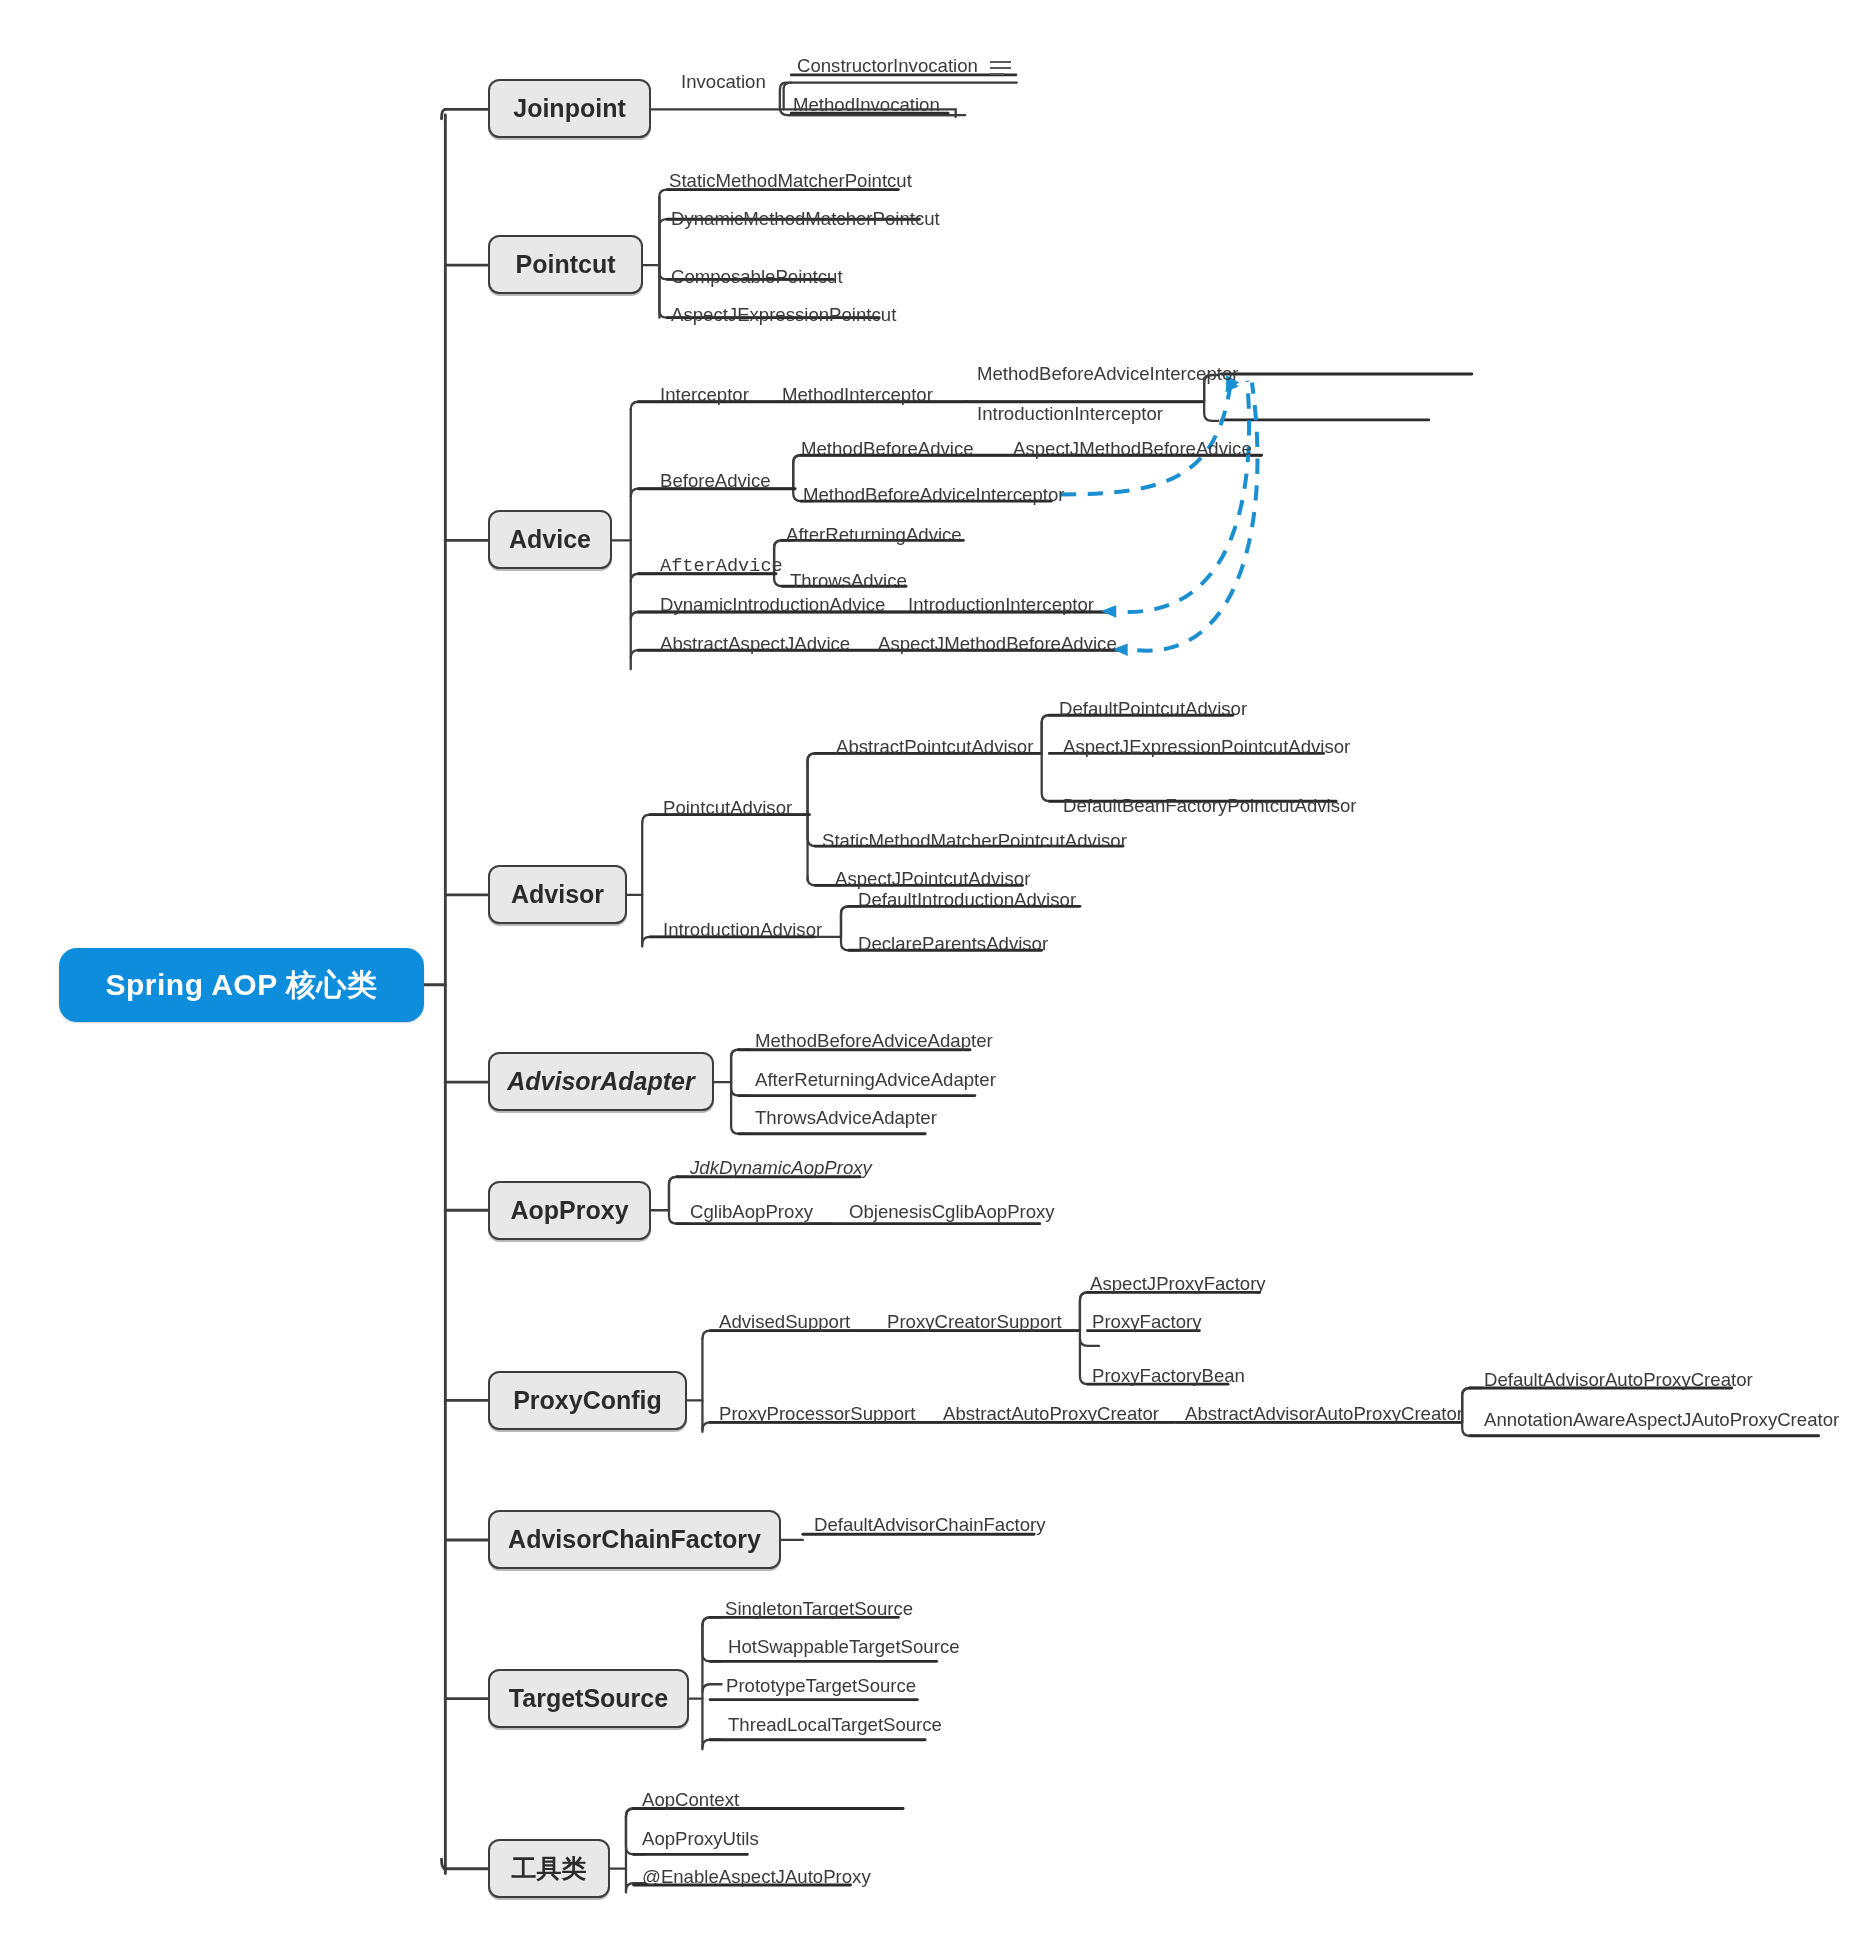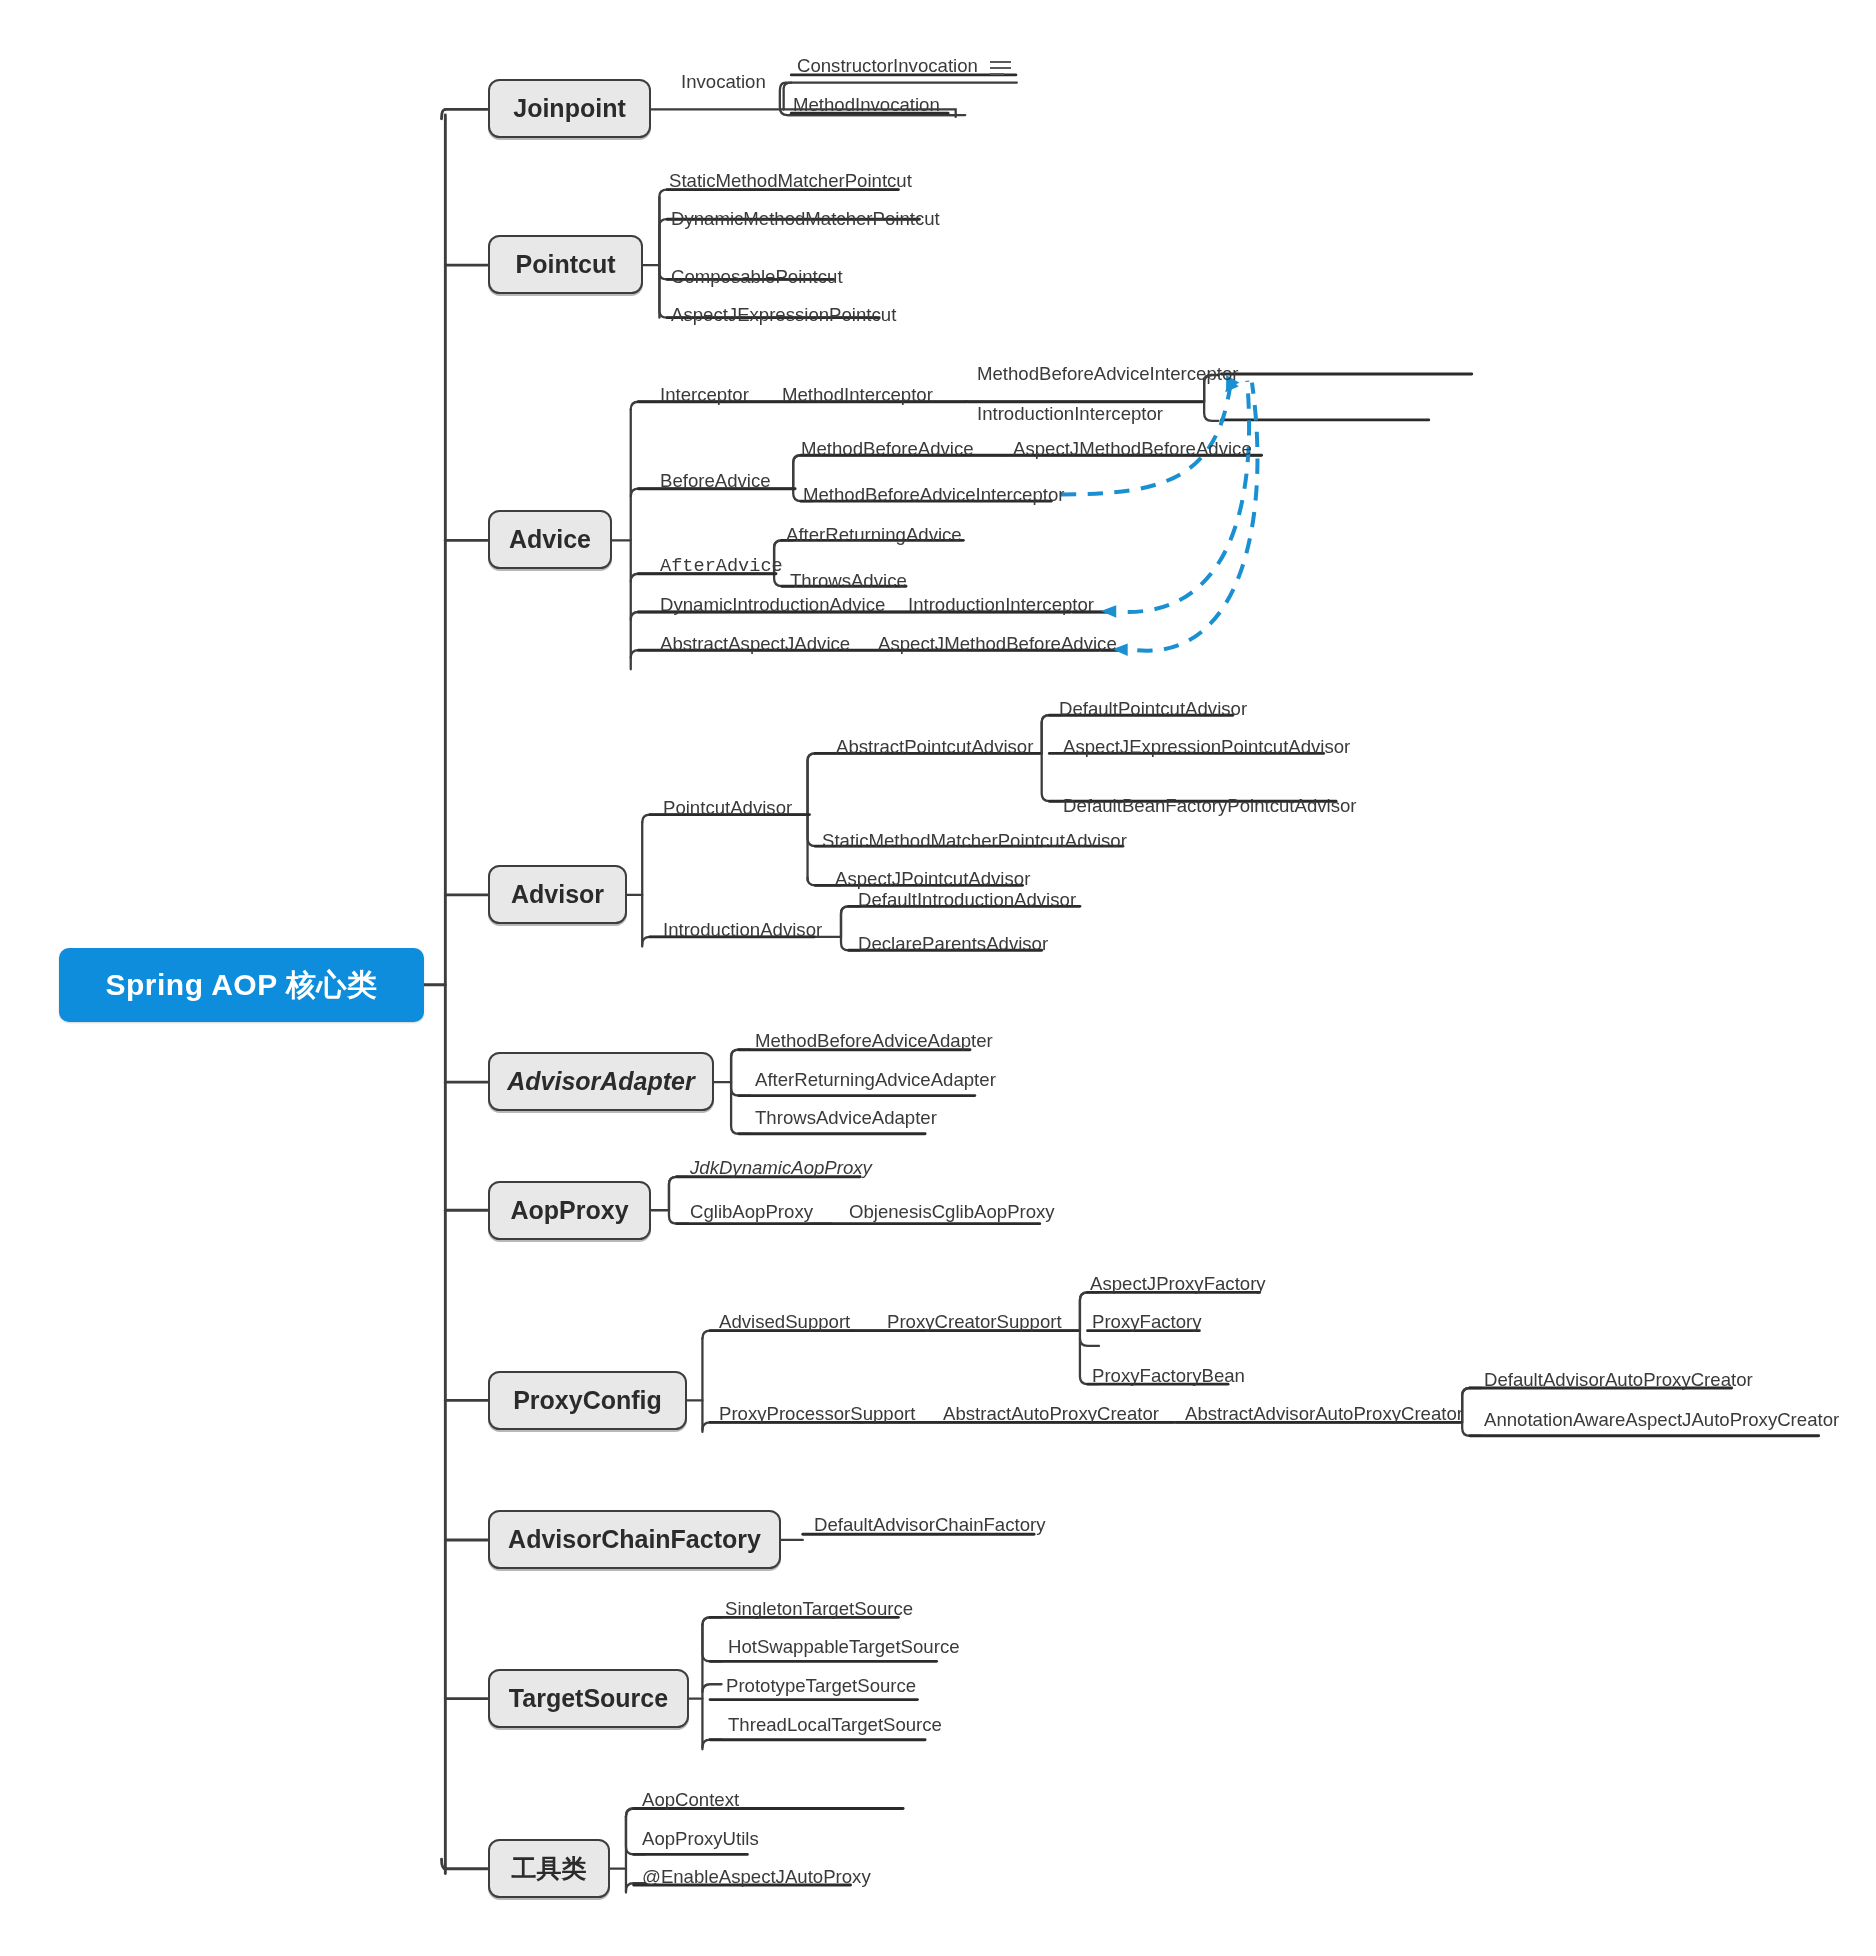--- a/index.html
+++ b/index.html
@@ -8,21 +8,21 @@
     font-family:"Liberation Sans","DejaVu Sans",sans-serif;
     color:#333333;
   }
   #canvas{position:absolute;inset:0;}
   svg.wires{position:absolute;left:0;top:0;width:1876px;height:1957px;pointer-events:none;}
 
   
   .node{position:absolute;box-sizing:border-box;white-space:nowrap;}
 
   .root-node{
-    background:#0d8ddb;color:#ffffff;border-radius:10px;
+    background:#0d8ddb;color:#ffffff;border-radius:18px;
     font-size:30px;font-weight:bold;letter-spacing:0.5px;
     display:flex;align-items:center;justify-content:center;
     box-shadow:0 1px 1.9px rgba(0,0,0,.18);
   }
 
   .l1-node{
     background:#e8e8e8;border:2.9px solid #3d3d3d;border-radius:11.5px;
     color:#2b2b2b;font-size:25px;font-weight:bold;
     display:flex;align-items:center;justify-content:center;
     box-shadow:0 1.9px 0 rgba(0,0,0,.28);

